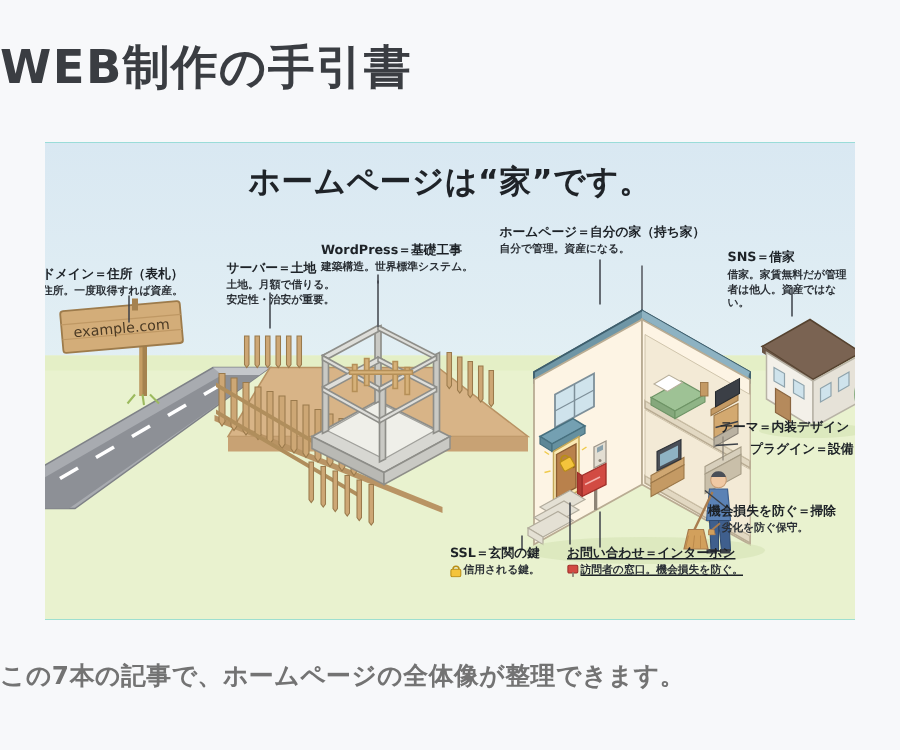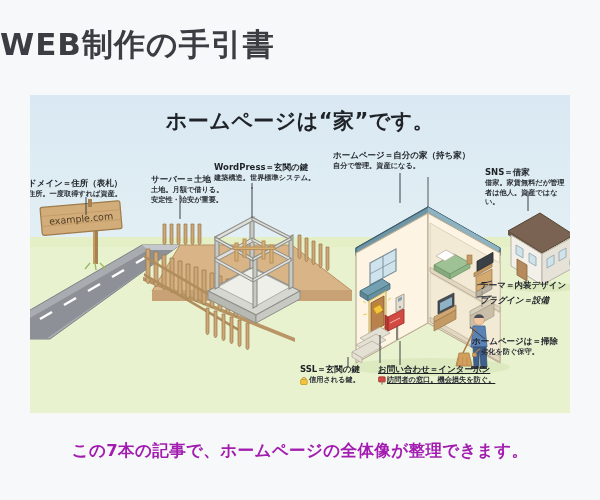--- a/index.html
+++ b/index.html
@@ -40,32 +40,32 @@
   .anno{position:absolute;z-index:45;color:#1d2227;}
   .anno .hd{font-size:8.5px;font-weight:bold;line-height:12px;white-space:nowrap;}
   .anno .sb{font-size:7.2px;font-weight:bold;line-height:9.5px;color:#2b3036;}
 
   .a-domain{left:-2px;top:82px;}
   .a-server{left:105px;top:78px;margin-left:16px;}
   .a-wp{left:184px;top:66px;}
   .a-hp{left:303px;top:54px;}
   .a-sns{left:455px;top:71px;}
   .a-theme{left:450px;top:184px;}
-  .a-plugin{left:450px;top:199px;font-style:italic;}
+  .a-plugin{left:470px;top:199px;}
   .a-update{left:442px;top:240px;}
   .a-ssl{left:270px;top:268px;}
   .a-contact{left:348px;top:268px;text-decoration:underline;}
 
   
   svg{display:block;}
 
   
   .footer{
-    position:absolute;left:0;top:440px;width:600px;text-align:center;
-    font-size:16.5px;font-weight:bold;color:#a21caf;letter-spacing:.4px;
+    position:absolute;left:0;top:440px;width:600px;
+    font-size:16.5px;font-weight:bold;color:#737373;letter-spacing:.4px;
   }
 </style>
 </head>
 <body>
 
 <div class="page">
 
   <div class="title">WEB制作の手引書</div>
 
   <div class="panel">
@@ -359,21 +359,21 @@
       <div class="sb">住所。一度取得すれば資産。</div>
     </div>
 
     <div class="anno a-server">
       <div class="hd">サーバー＝土地</div>
       <div class="sb">土地。月額で借りる。</div>
       <div class="sb">安定性・治安が重要。</div>
     </div>
 
     <div class="anno a-wp">
-      <div class="hd">WordPress＝玄関の鍵</div>
+      <div class="hd">WordPress＝基礎工事</div>
       <div class="sb">建築構造。世界標準システム。</div>
     </div>
 
     <div class="anno a-sns">
       <div class="hd">SNS＝借家</div>
       <div class="sb">借家。家賃無料だが管理</div>
       <div class="sb">者は他人。資産ではない。</div>
     </div>
 
     <div class="anno a-hp">
@@ -383,21 +383,21 @@
 
     <div class="anno a-theme">
       <div class="hd">テーマ＝内装デザイン</div>
     </div>
 
     <div class="anno a-plugin">
       <div class="hd">プラグイン＝設備</div>
     </div>
 
     <div class="anno a-update">
-      <div class="hd">ホームページは＝掃除</div>
+      <div class="hd">機会損失を防ぐ＝掃除</div>
       <div class="sb" style="padding-left:9px">劣化を防ぐ保守。</div>
     </div>
 
     <div class="anno a-ssl">
       <div class="hd">SSL＝玄関の鍵</div>
       <div class="sb" style="padding-left:9px">信用される鍵。</div>
     </div>
 
     <div class="anno a-contact">
       <div class="hd">お問い合わせ＝インターホン</div>

